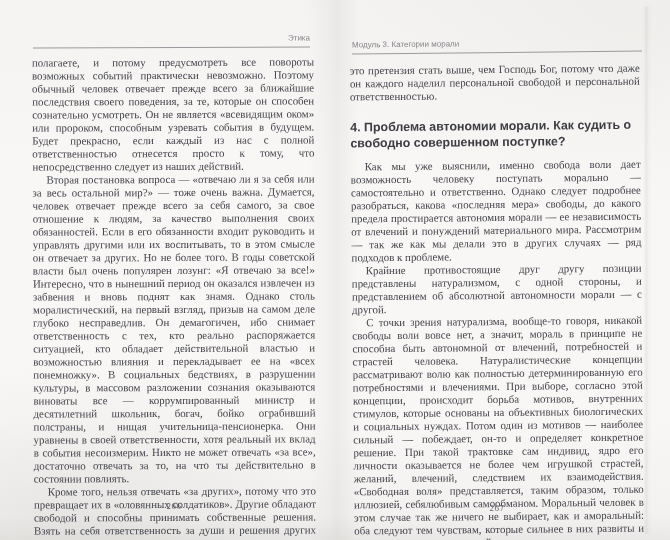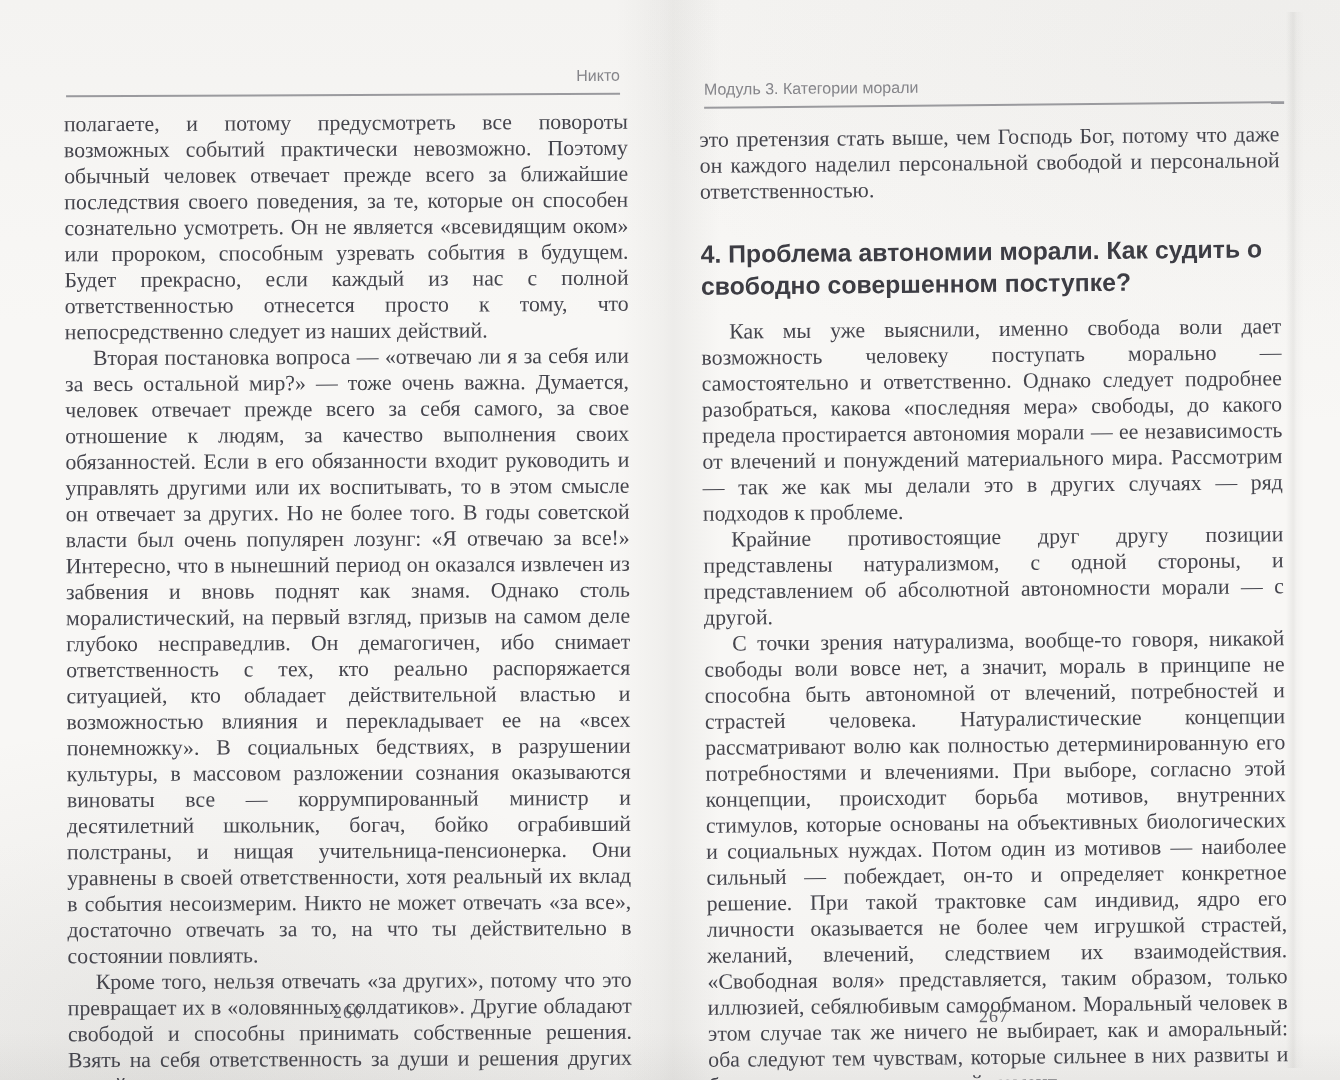--- a/index.html
+++ b/index.html
@@ -69,21 +69,21 @@
 </head>
 <body>
 
 <div class="photo">
 
   <div class="gutter"></div>
   <div class="page-edge-right"></div>
   <div class="bottom-shade"></div>
 
   <div class="col left-tilt running-head rh-right" style="left:33px;top:34px;width:277px;">
-    <span>Никто</span>
+    <span>Этика</span>
   </div>
 
   <div class="col left-tilt body-text" style="left:33px;top:56px;width:282px;">
     <p>полагаете, и потому предусмотреть все повороты возможных событий практически невозможно. Поэтому обычный человек отвечает прежде всего за ближайшие последствия своего поведения, за те, которые он способен сознательно усмотреть. Он не является «всевидящим оком» или пророком, способным узревать события в будущем. Будет прекрасно, если каждый из нас с полной ответственностью отнесется просто к тому, что непосредственно следует из наших действий.</p>
     <p class="indent">Вторая постановка вопроса — «отвечаю ли я за себя или за весь остальной мир?» — тоже очень важна. Думается, человек отвечает прежде всего за себя самого, за свое отношение к людям, за качество выполнения своих обязанностей. Если в его обязанности входит руководить и управлять другими или их воспитывать, то в этом смысле он отвечает за других. Но не более того. В годы советской власти был очень популярен лозунг: «Я отвечаю за все!» Интересно, что в нынешний период он оказался извлечен из забвения и вновь поднят как знамя. Однако столь моралистический, на первый взгляд, призыв на самом деле глубоко несправедлив. Он демагогичен, ибо снимает ответственность с тех, кто реально распоряжается ситуацией, кто обладает действительной властью и возможностью влияния и перекладывает ее на «всех понемножку». В социальных бедствиях, в разрушении культуры, в массовом разложении сознания оказываются виноваты все — коррумпированный министр и десятилетний школьник, богач, бойко ограбивший полстраны, и нищая учительница-пенсионерка. Они уравнены в своей ответственности, хотя реальный их вклад в события несоизмерим. Никто не может отвечать «за все», достаточно отвечать за то, на что ты действительно в состоянии повлиять.</p>
     <p class="indent">Кроме того, нельзя отвечать «за других», потому что это превращает их в «оловянных солдатиков». Другие обладают свободой и способны принимать собственные решения. Взять на себя ответственность за души и решения других людей —</p>
   </div>
 
   <div class="col left-tilt page-number" style="left:33px;top:501px;width:282px;">266</div>
 

